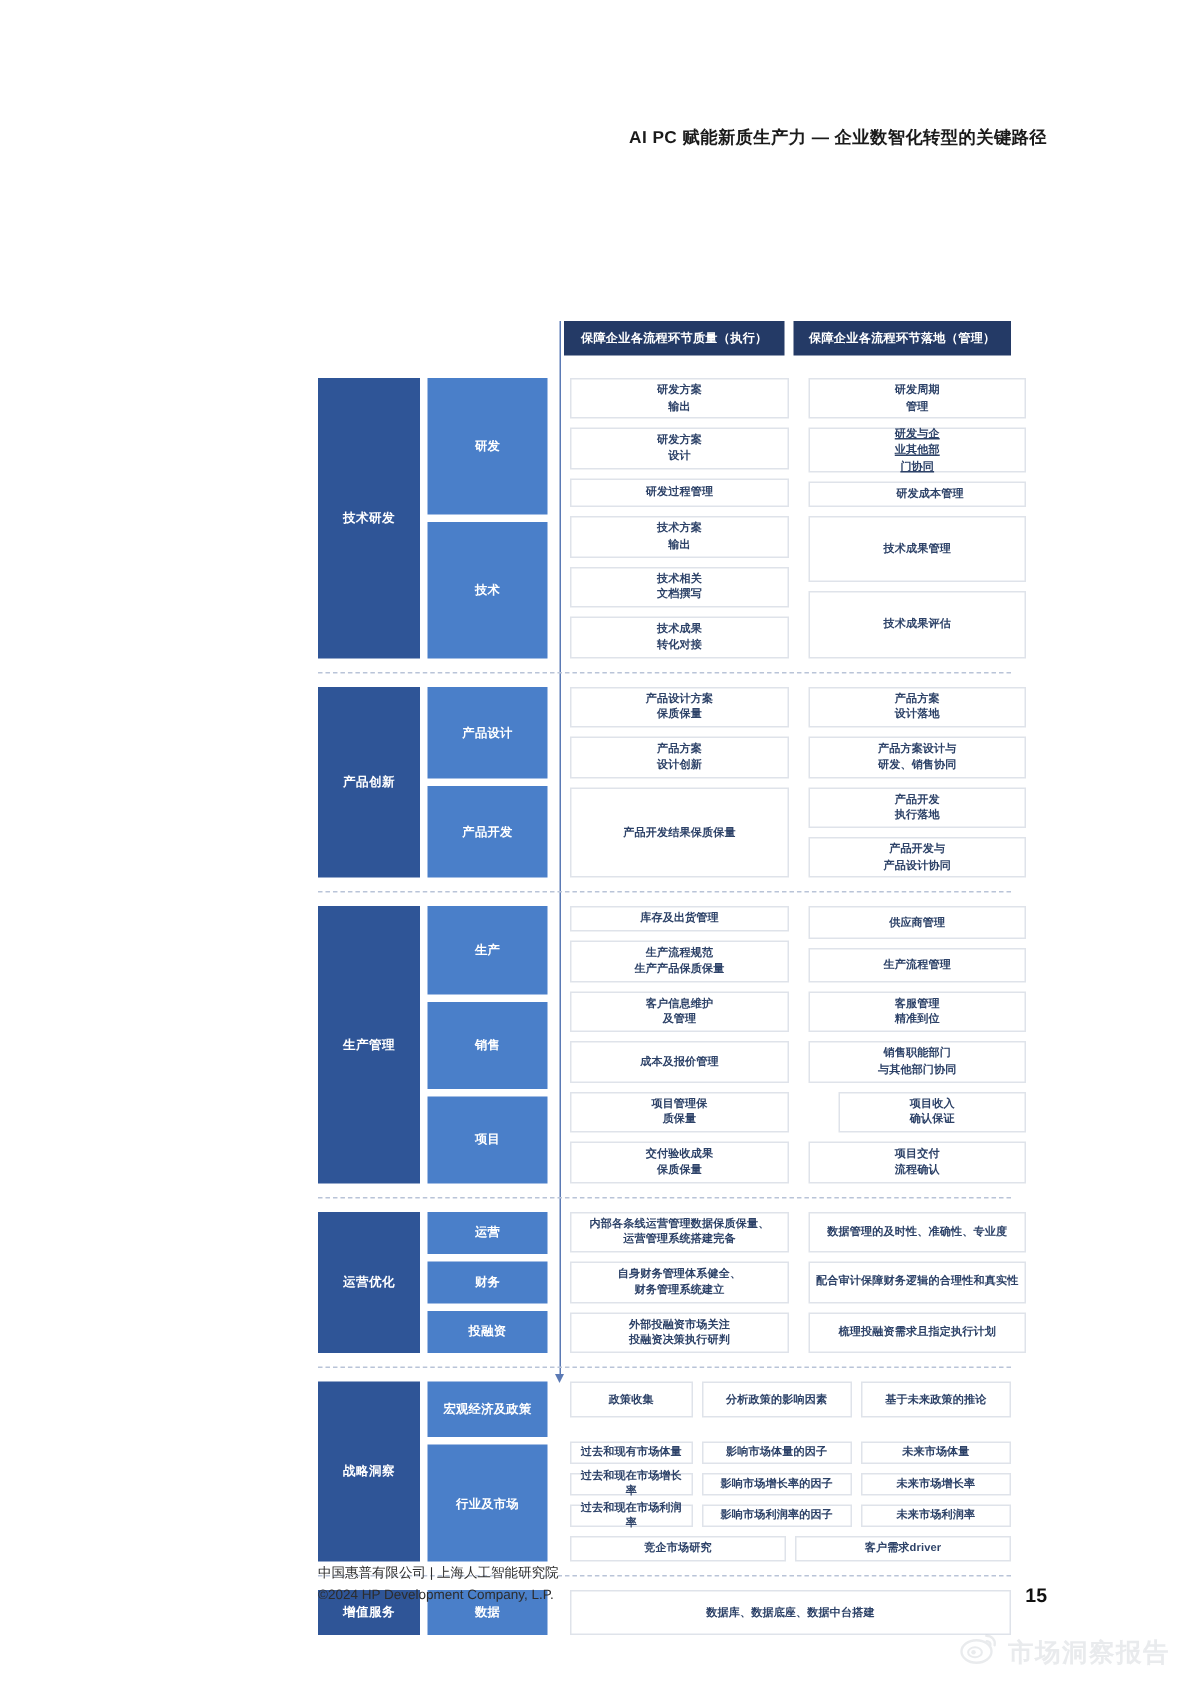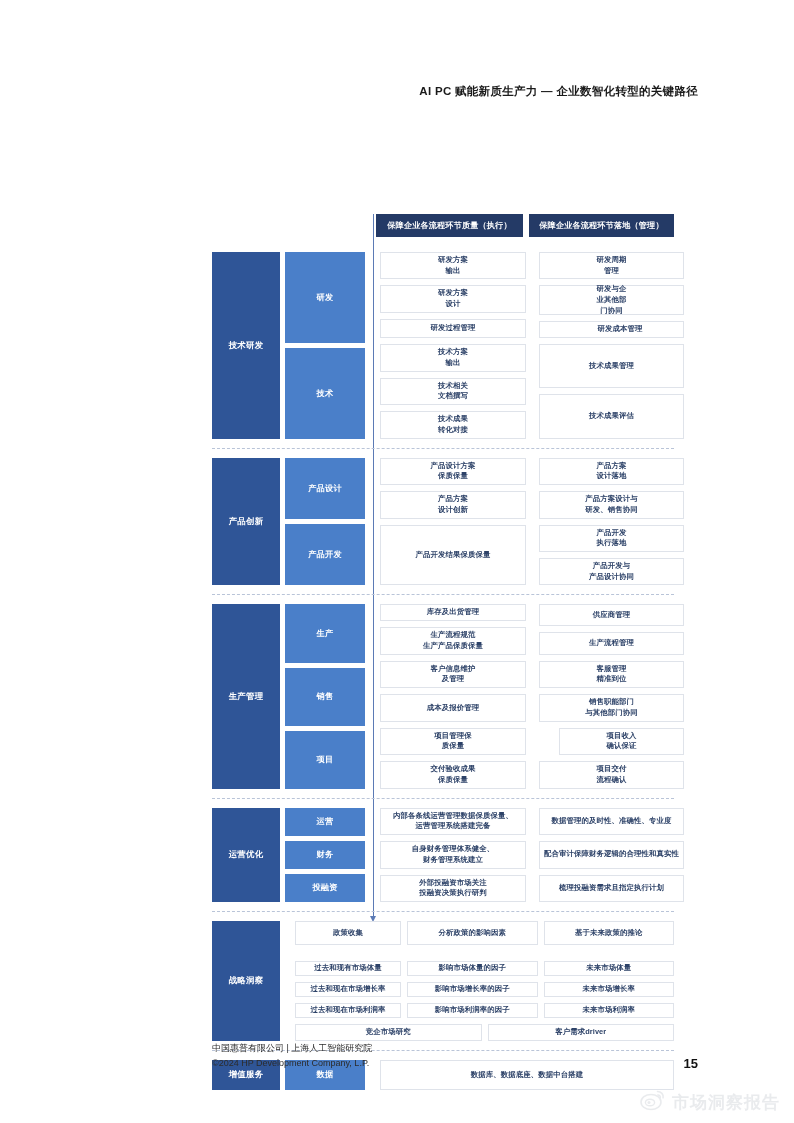--- a/index.html
+++ b/index.html
@@ -173,21 +173,21 @@
             <div class="grp grp-exec">
               <div class="cell" style="flex: 1 1 0px; height: 30px;">研发方案
 输出</div>
               <div class="cell" style="flex: 1 1 0px; height: 30px;">研发方案
 设计</div>
               <div class="cell" style="flex: 1.6 1 0px; height: 30px;">研发过程管理</div>
             </div>
             <div class="grp grp-mgmt">
               <div class="cell" style="flex: 1 1 0px; height: 30px;">研发周期
 管理</div>
-              <div class="cell" style="flex: 1 1 0px; height: 30px;">研发与企
+              <div class="cell" style="flex: 1 1 0px; height: 30px; text-decoration: underline;">研发与企
 业其他部
 门协同</div>
               <div class="cell" style="flex: 1.45 1 0px; height: 30px; padding-left: 20px;">研发成本管理</div>
             </div>
           </div>
           <div class="r-row">
             <div class="grp grp-exec">
               <div class="cell" style="flex: 1 1 0px; height: 30px;">技术方案
 输出</div>
               <div class="cell" style="flex: 1 1 0px; height: 30px;">技术相关
@@ -333,20 +333,26 @@
             <div class="grp grp-mgmt">
               <div class="cell" style="flex: 1 1 0px; height: 30px;">梳理投融资需求且指定执行计划</div>
             </div>
           </div>
         </div>
       </div>
       <div class="sep"></div>
       <div class="section">
         <div class="cat-col">
           <div class="cat-box">战略洞察</div>
+        </div>
+        <div class="sub-col">
+          <div class="sub-col-inner">
+            <div class="sub-box" style="flex: 1 1 0px;">宏观经济及政策</div>
+            <div class="sub-box" style="flex: 2.1 1 0px;">行业及市场</div>
+          </div>
         </div>
         <div class="right-col">
           <div class="r-row" style="margin-bottom: 10px;">
             <div class="cell" style="flex: 1 1 0px; height: 24px;">政策收集</div>
             <div class="cell" style="flex: 1.25 1 0px; height: 24px;">分析政策的影响因素</div>
             <div class="cell" style="flex: 1.25 1 0px; height: 24px;">基于未来政策的推论</div>
           </div>
           <div class="r-row">
             <div class="cell" style="flex: 1 1 0px; height: 15px;">过去和现有市场体量</div>
             <div class="cell" style="flex: 1.25 1 0px; height: 15px;">影响市场体量的因子</div>

